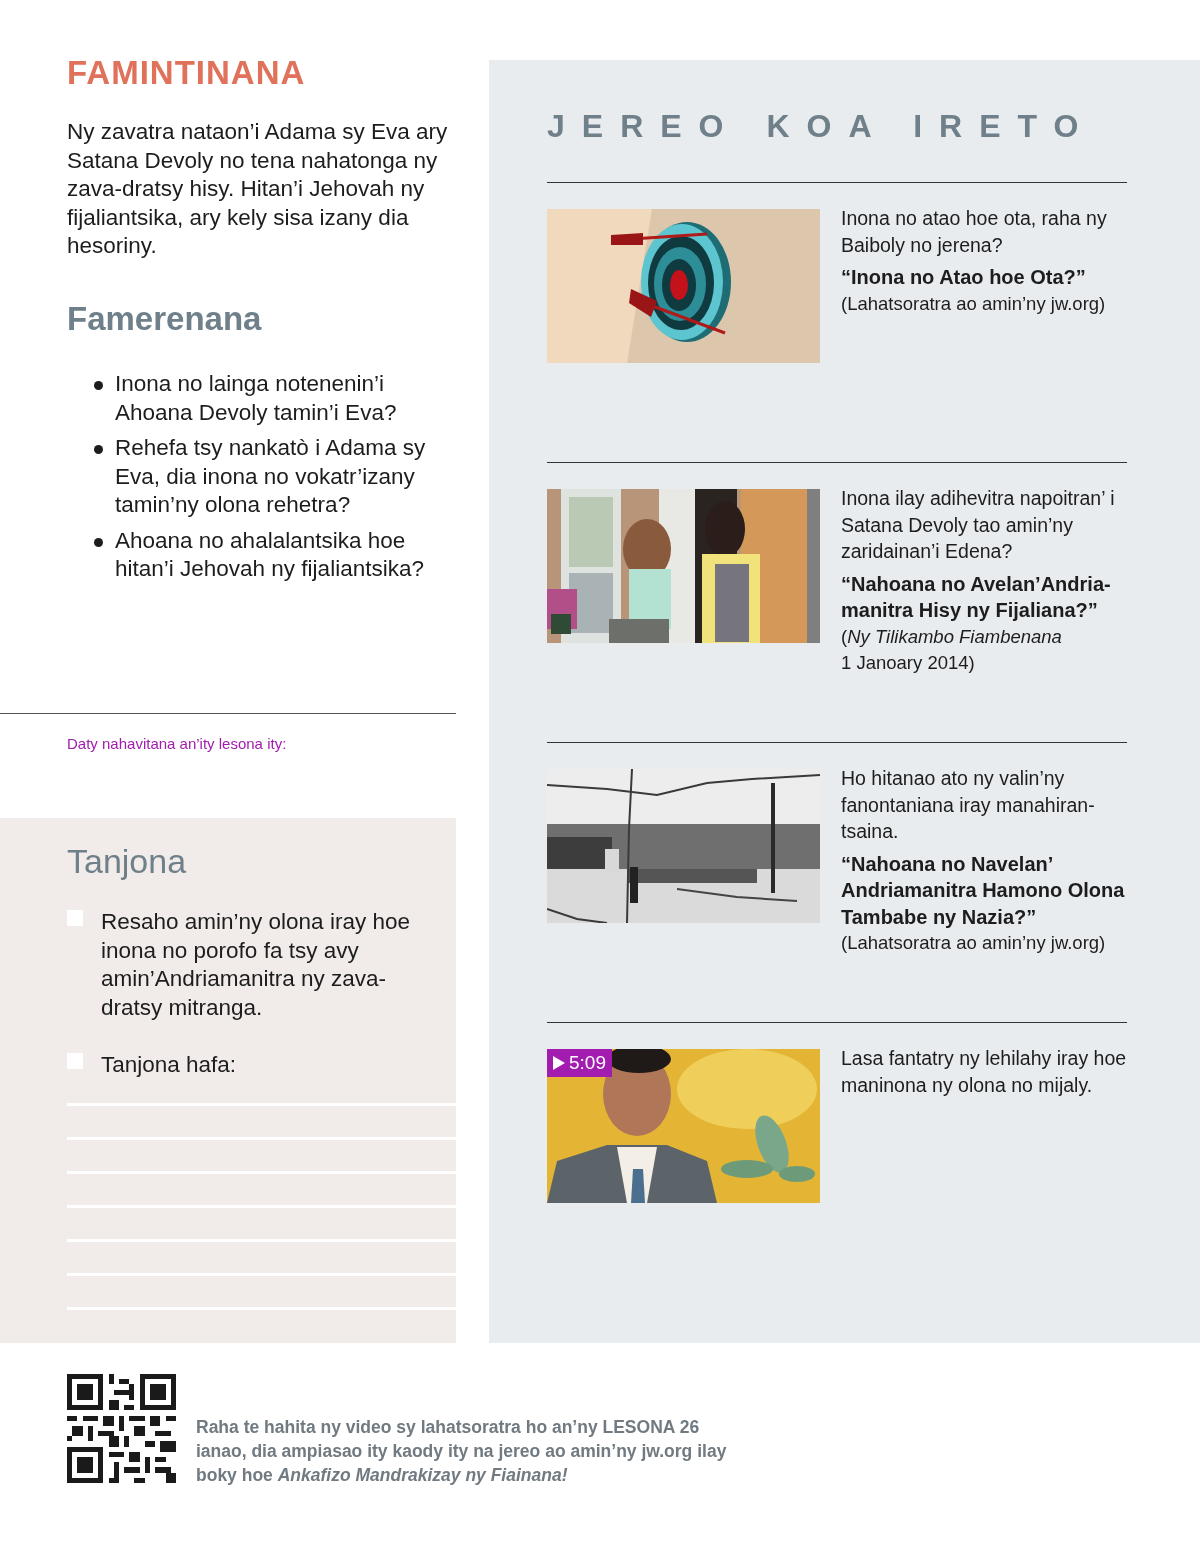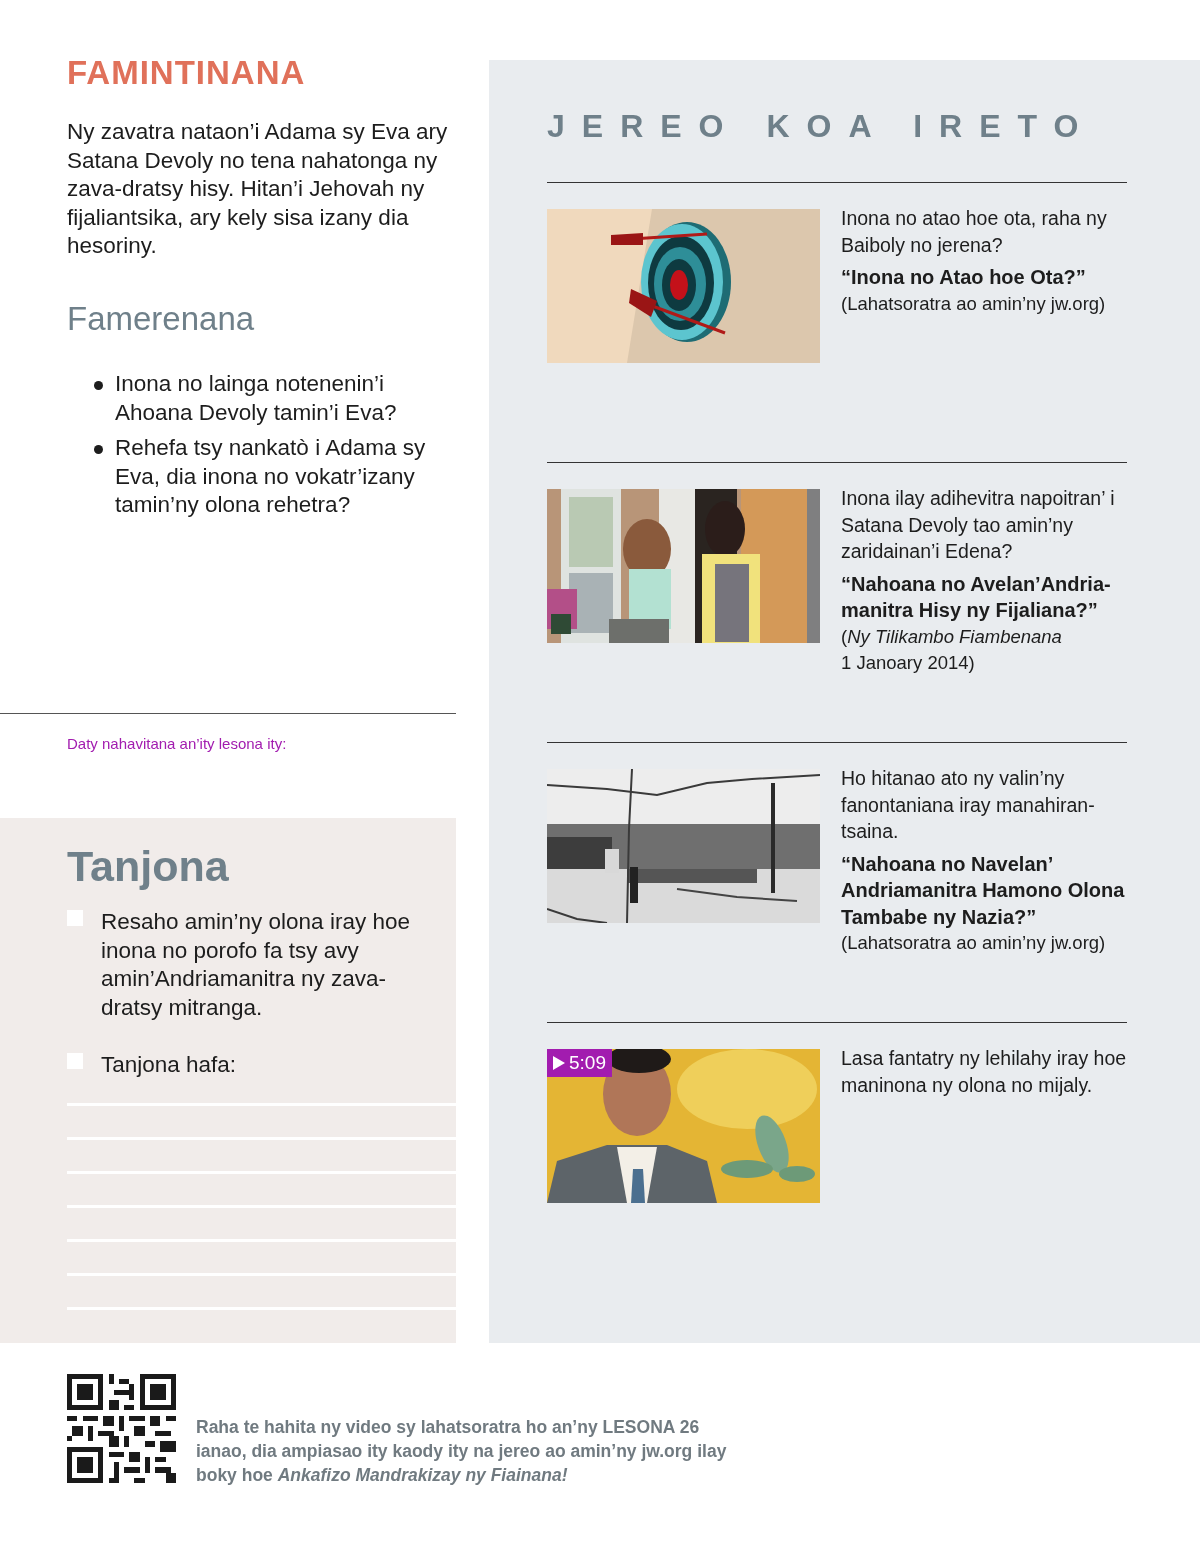--- a/index.html
+++ b/index.html
@@ -10,36 +10,36 @@
   .abs { position: absolute; }
 
   
   #summary-title {
     left: 67px; top: 54px; font-size: 33px; font-weight: bold; color: #e0715a; letter-spacing: 1px;
   }
   #summary-text {
     left: 67px; top: 118px; width: 400px; font-size: 22.5px; line-height: 28.5px; color: #1d1d1d;
   }
   #review-title {
-    left: 67px; top: 300px; font-size: 33px; font-weight: normal; color: #6f808a;
+    left: 67px; top: 300px; font-size: 33px; font-weight: bold; color: #6f808a;
   }
   #review-list {
     left: 90px; top: 370px; width: 370px; margin: 0; padding: 0; list-style: none;
   }
   #review-list li {
     position: relative; padding-left: 25px; font-size: 22.5px; line-height: 28.5px; margin-bottom: 7px;
   }
   #review-list li .bullet {
     position: absolute; left: 4px; top: 11px; width: 9px; height: 9px; border-radius: 50%; background: #1d1d1d;
   }
   #left-divider { left: 0; top: 713px; width: 456px; height: 1px; background: #555; }
   #date-label { left: 67px; top: 735px; font-size: 15px; color: #a21caf; }
 
   #goals-panel { left: 0; top: 818px; width: 456px; height: 525px; background: #f1ecea; }
-  #goals-title { left: 67px; top: 842px; font-size: 43px; font-weight: bold; color: #6f808a; }
+  #goals-title { left: 67px; top: 842px; font-size: 34px; font-weight: normal; color: #6f808a; }
   .goal-item { left: 67px; width: 370px; font-size: 22.5px; line-height: 28.5px; }
   .goal-item .cb {
     position: absolute; left: 0; top: 0; width: 16px; height: 16px; background: #ffffff; margin-top: 2px;
   }
   .goal-item .txt { position: absolute; left: 34px; top: 0; width: 340px; }
   #goal-1 { top: 908px; height: 120px; }
   #goal-2 { top: 1051px; height: 30px; }
   .write-line { left: 67px; width: 389px; height: 3px; background: #ffffff; }
 
   
@@ -73,20 +73,21 @@
 </head>
 <body>
 
 <div id="summary-title" class="abs">FAMINTINANA</div>
 <div id="summary-text" class="abs">Ny zavatra nataon’i Adama sy Eva ary Satana Devoly no tena nahatonga ny zava-dratsy hisy. Hitan’i Jehovah ny fijaliantsika, ary kely sisa izany dia hesoriny.</div>
 
 <div id="review-title" class="abs">Famerenana</div>
 <ul id="review-list" class="abs">
   <li><span class="bullet"></span><span>Inona no lainga notenenin’i Ahoana Devoly tamin’i Eva?</span></li>
   <li><span class="bullet"></span><span>Rehefa tsy nankatò i Adama sy Eva, dia inona no vokatr’izany tamin’ny olona rehetra?</span></li>
+  <li><span class="bullet"></span><span>Ahoana no ahalalantsika hoe hitan’i Jehovah ny fijaliantsika?</span></li>
 </ul>
 
 <div id="left-divider" class="abs"></div>
 <div id="date-label" class="abs">Daty nahavitana an’ity lesona ity:</div>
 
 <div id="goals-panel" class="abs"></div>
 <div id="goals-title" class="abs">Tanjona</div>
 <div id="goal-1" class="abs goal-item">
   <span class="cb"></span>
   <span class="txt">Resaho amin’ny olona iray hoe inona no porofo fa tsy avy amin’Andriamanitra ny zava-dratsy mitranga.</span>

